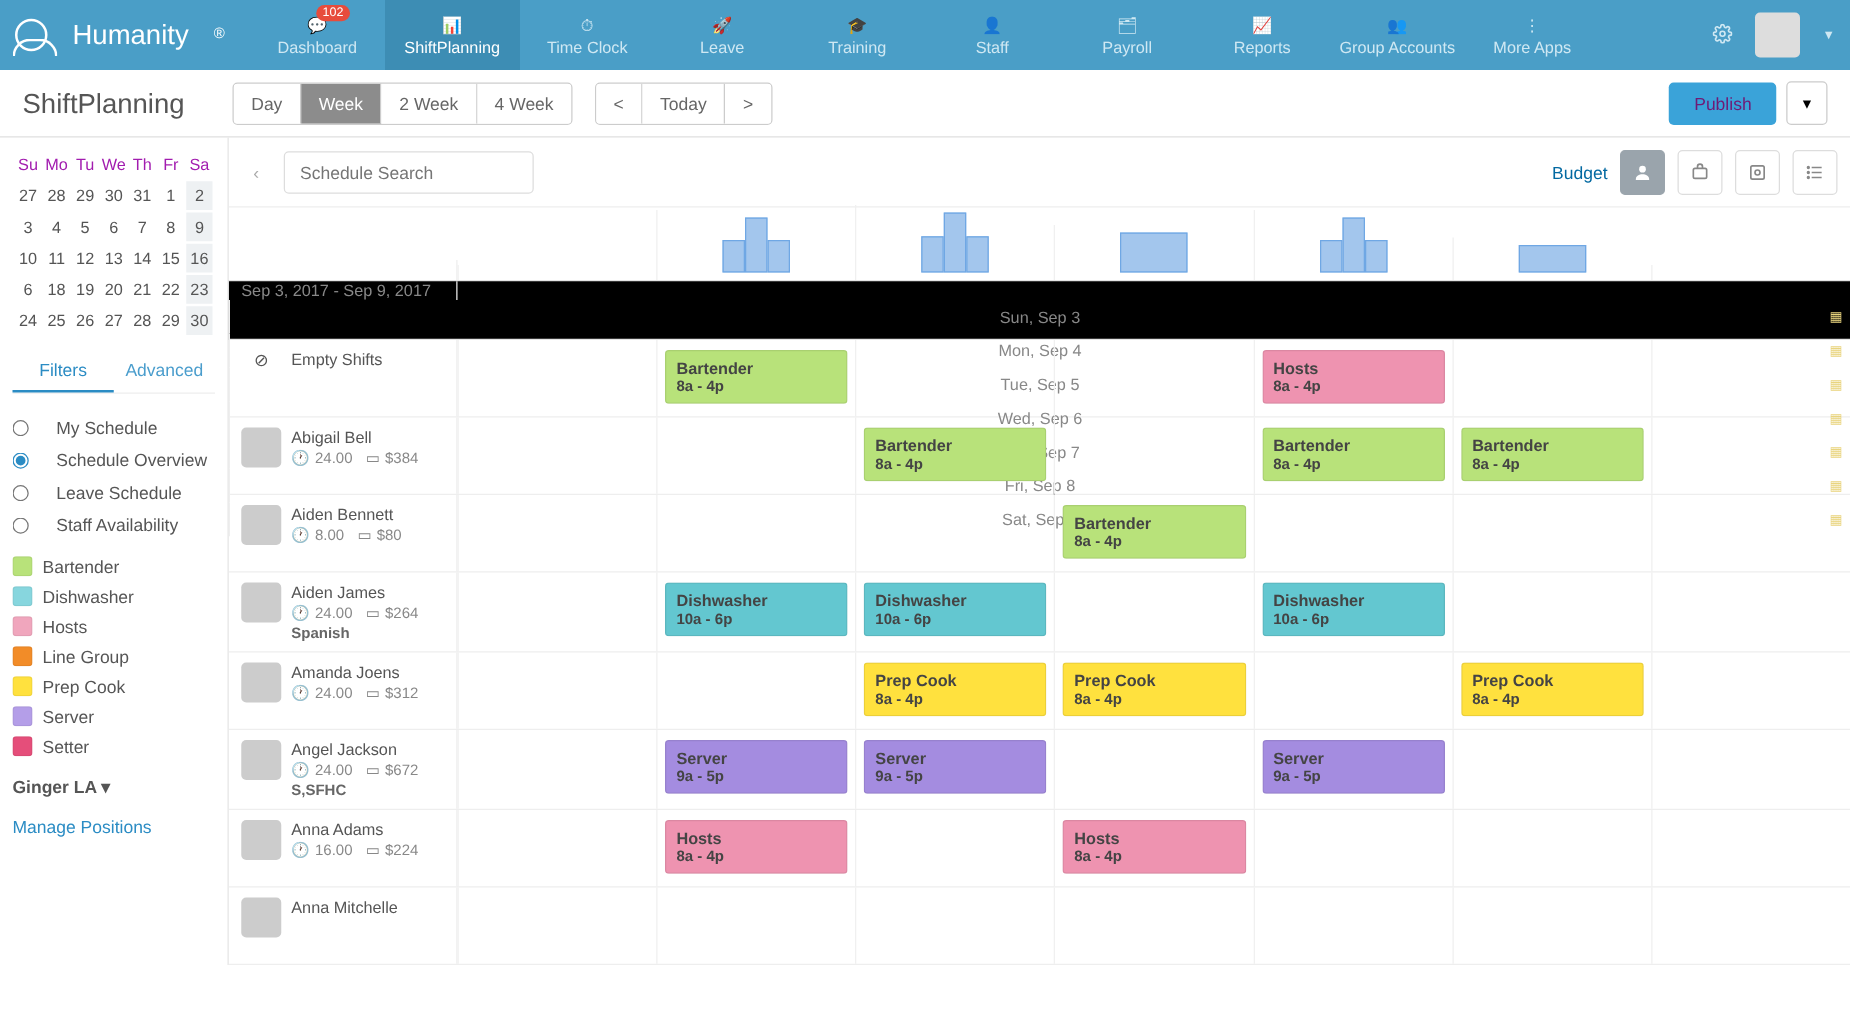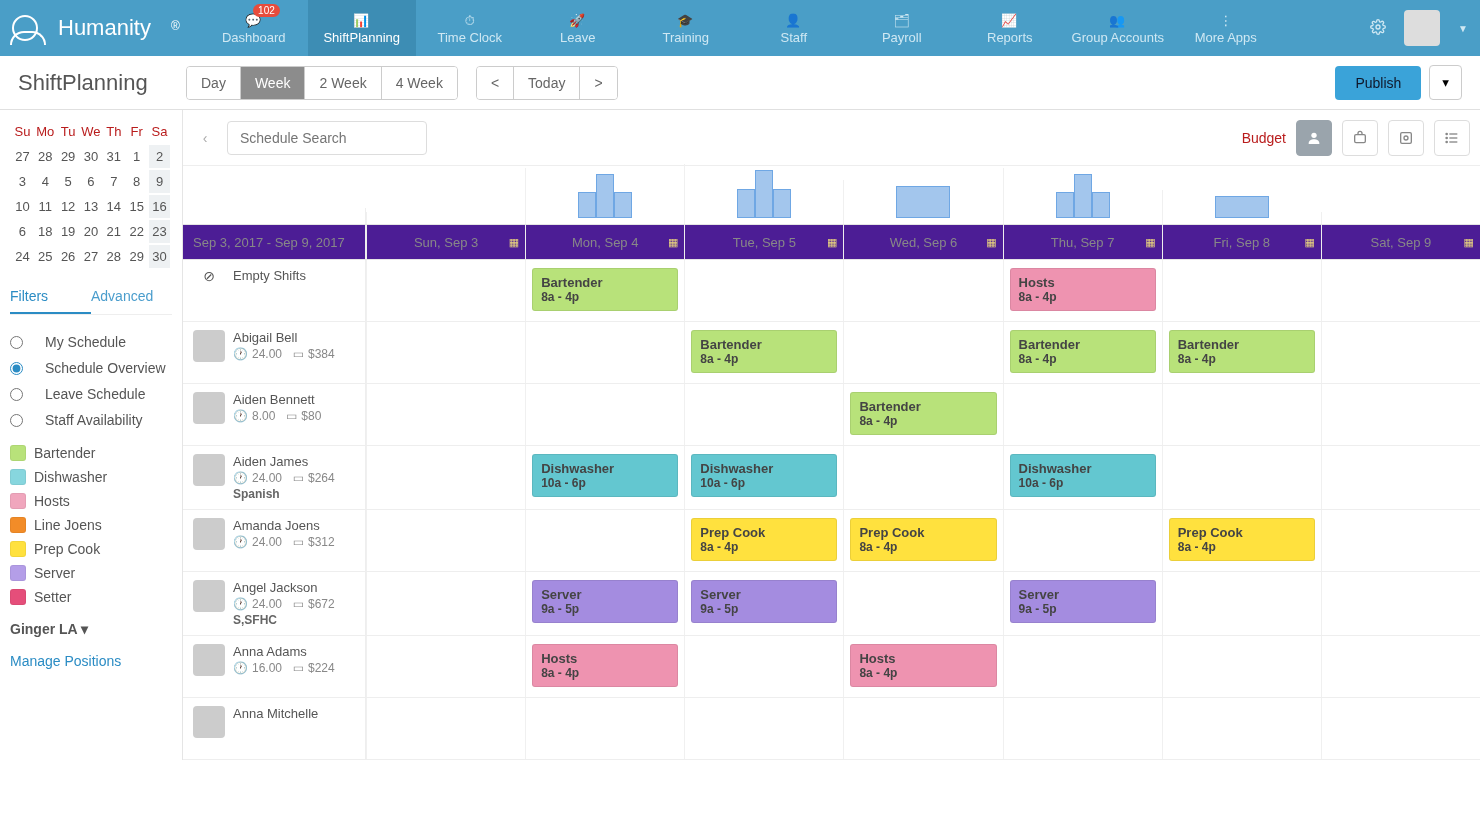--- a/index.html
+++ b/index.html
@@ -20,68 +20,68 @@
 .avatar { width: 36px; height: 36px; border-radius: 4px; background: #ddd; }
 
 
 .subhead { height: 54px; border-bottom: 1px solid #e0e0e0; display: flex; align-items: center; padding: 0 18px; }
 .page-title { font-size: 22px; color: #555; width: 168px; }
 .btn-group { display: flex; border: 1px solid #ccc; border-radius: 4px; overflow: hidden; }
 .btn-group button { border: none; background: #fff; padding: 8px 14px; font-size: 14px; color: #666; border-right: 1px solid #ccc; cursor: pointer; }
 .btn-group button:last-child { border-right: none; }
 .btn-group button.active { background: #8c8c8c; color: #fff; }
 .btn-group.nav-date { margin-left: 18px; }
-.btn-publish { margin-left: auto; background: #3aa3d9; color: #0f172a; border: none; padding: 9px 20px; border-radius: 4px; font-size: 14px; cursor: pointer; }
+.btn-publish { margin-left: auto; background: #3aa3d9; color: #701a75; border: none; padding: 9px 20px; border-radius: 4px; font-size: 14px; cursor: pointer; }
 .btn-caret { border: 1px solid #ccc; background: #fff; padding: 9px 12px; border-radius: 4px; margin-left: 8px; cursor: pointer; }
 
 
 .main { display: flex; }
 .sidebar { width: 183px; border-right: 1px solid #e5e5e5; padding: 8px 10px; }
 .content { flex: 1; overflow-x: auto; }
 
 
 .minical { width: 100%; font-size: 13px; }
 .minical th, .minical td { text-align: center; padding: 4px 0; width: 14.28%; }
-.minical th { color: #b91c1c; font-weight: 500; }
+.minical th { color: #a21caf; font-weight: 500; }
 .minical td.hl { background: #eef1f3; }
 .minical td { cursor: pointer; color: #555; }
 
 .filter-tabs { display: flex; margin-top: 10px; border-bottom: 1px solid #eee; }
-.filter-tabs div { flex:1; padding: 8px 0; font-size: 14px; cursor: pointer; }
+.filter-tabs div { flex:1; text-align: center; padding: 8px 0; font-size: 14px; cursor: pointer; }
 .filter-tabs .active { color: #2b8cc4; border-bottom: 2px solid #2b8cc4; }
 .filter-tabs .inactive { color: #2b8cc4; opacity: .85; }
 
 .radio-list { margin-top: 14px; font-size: 14px; }
 .radio-list label { display: flex; align-items: center; gap: 22px; padding: 5px 0; cursor: pointer; color:#555; }
 .radio-list input { accent-color: #2b8cc4; }
 
 .pos-list { margin-top: 8px; font-size: 14px; }
 .pos-item { display: flex; align-items: center; gap: 8px; padding: 4px 0; cursor:pointer; }
 .pos-item .box { width: 16px; height: 16px; border-radius: 3px; border:1px solid rgba(0,0,0,0.05); }
 
 .sidebar-link { color: #2b8cc4; font-size: 14px; margin-top: 16px; display: block; cursor:pointer; }
 .sidebar-loc { margin-top: 12px; font-weight: 600; font-size:14px; cursor:pointer; }
 
 
 .toolrow { height: 56px; border-bottom: 1px solid #eee; display: flex; align-items: center; padding: 0 10px; gap: 10px; }
 .collapse-btn { width: 24px; height: 24px; display:flex; align-items:center; justify-content:center; color:#aaa; cursor:pointer; }
 .search-box { border: 1px solid #ddd; border-radius: 4px; padding: 8px 12px; width: 200px; font-size:14px; color:#999; }
 .toolrow-right { margin-left: auto; display: flex; align-items: center; gap: 10px; }
-.budget-link { color: #b91c1c; cursor:pointer; }
+.budget-link { color: #0369a1; cursor:pointer; }
 .sq-btn { width: 36px; height: 36px; border:1px solid #ddd; border-radius:4px; display:flex; align-items:center; justify-content:center; cursor:pointer; background:#fff; }
 .sq-btn.active { background:#9aa4ac; border-color:#9aa4ac; color:#fff; }
 
 
 .chartrow { height: 58px; display: flex; align-items: flex-end; }
 .chartrow .emp-col { width: 183px; flex-shrink:0; }
 .chartrow .day-col { flex:1; display:flex; align-items:flex-end; justify-content:center; }
 .bar-shape { width: 54px; border: 1px solid #6fa7e4; background:#a3c6ed; }
 
 
-.hdrrow { height: 36px; display: flex; background: #4c1d95; border-top:1px solid #e5e5e5; border-bottom:1px solid #e5e5e5; font-size:13px; color:#888; }
+.hdrrow { height: 48px; display: flex; background: #000000; border-top:1px solid #e5e5e5; border-bottom:1px solid #e5e5e5; font-size:13px; color:#888;flex-direction:column; }
 .hdrrow .emp-col { width: 183px; flex-shrink:0; display:flex; align-items:center; padding:0 10px; }
 .hdrrow .day-col { flex:1; display:flex; align-items:center; justify-content:center; border-left:1px solid #eee; position:relative; }
 .day-col .mini-icon { position:absolute; right:6px; color:#e9d47e; font-size:11px; }
 
 
 .emprow { display: flex; border-bottom:1px solid #eee; min-height: 62px; }
 .emp-col { width: 183px; flex-shrink:0; padding: 8px 10px; display:flex; gap:8px; border-right:1px solid #eee; }
 .emp-avatar { width:32px; height:32px; border-radius:4px; background:#ccc; flex-shrink:0; }
 .emp-info { font-size:13px; }
 .emp-name { font-weight: 500; color:#555; }
@@ -266,21 +266,21 @@
         <div class="pos-item">
           <span class="box" style="background:#87d6de"></span>
           <span>Dishwasher</span>
         </div>
         <div class="pos-item">
           <span class="box" style="background:#f0a6bd"></span>
           <span>Hosts</span>
         </div>
         <div class="pos-item">
           <span class="box" style="background:#f28c28"></span>
-          <span>Line Joens</span>
+          <span>Line Group</span>
         </div>
         <div class="pos-item">
           <span class="box" style="background:#ffe13e"></span>
           <span>Prep Cook</span>
         </div>
         <div class="pos-item">
           <span class="box" style="background:#b49ee8"></span>
           <span>Server</span>
         </div>
         <div class="pos-item">

